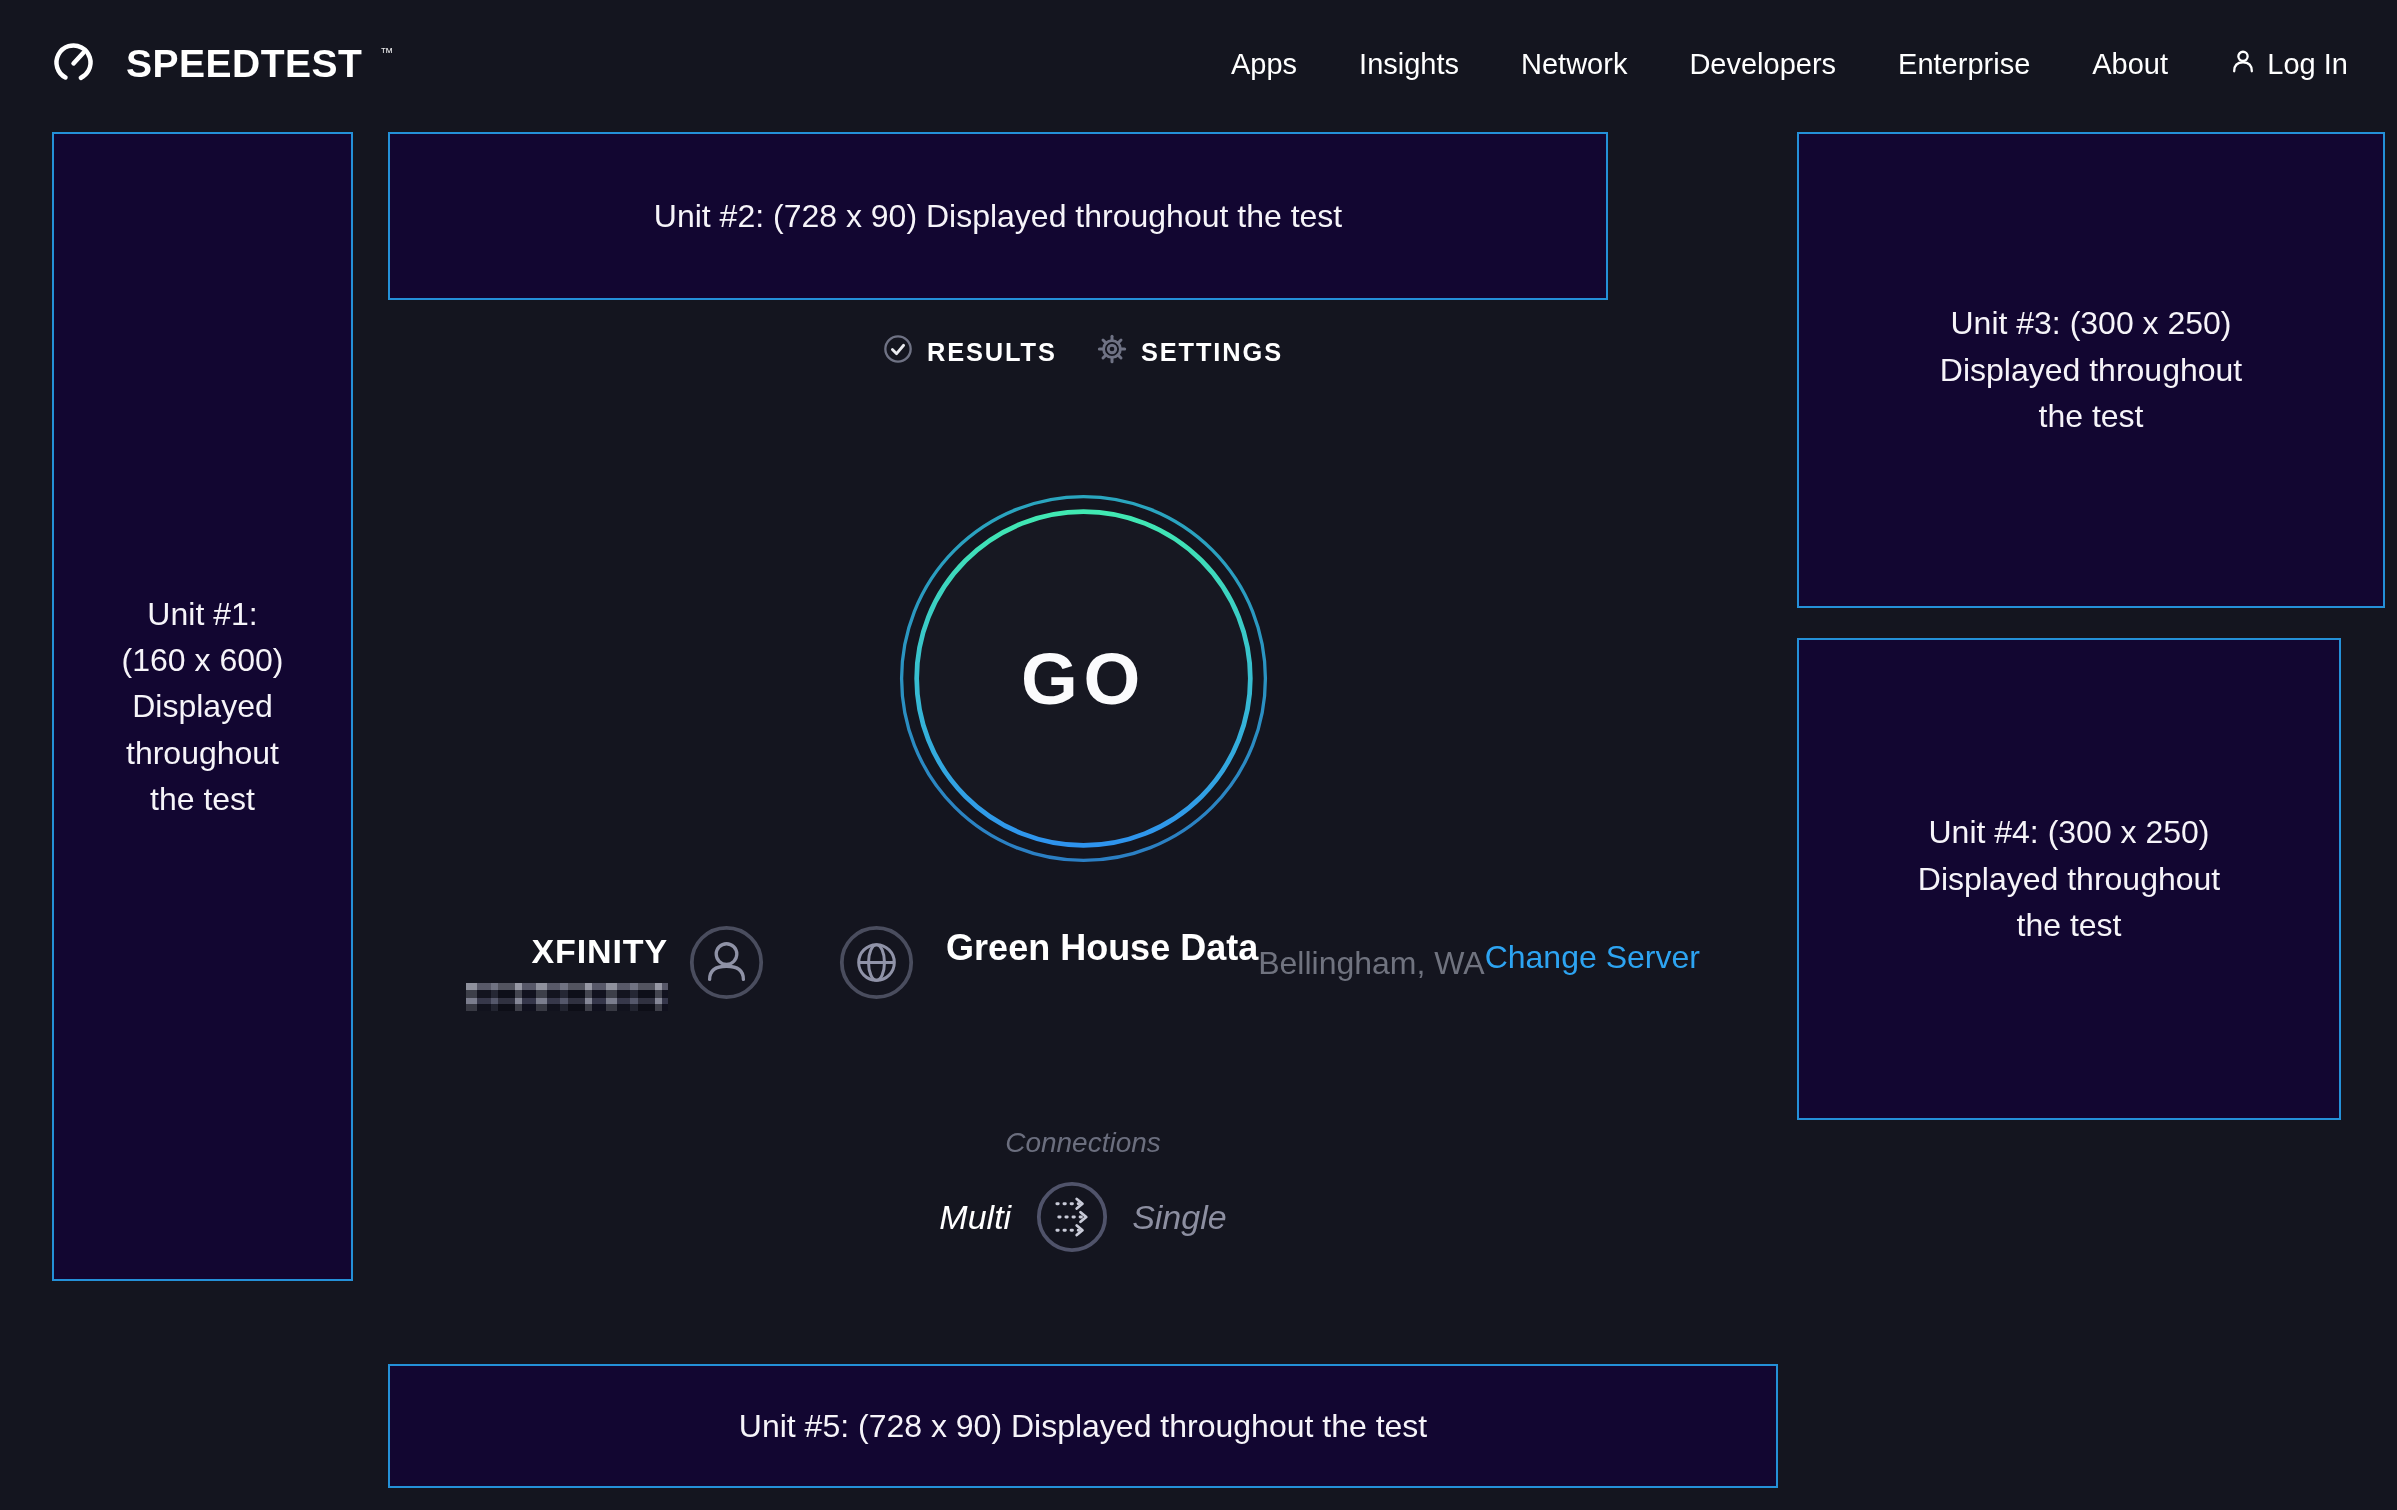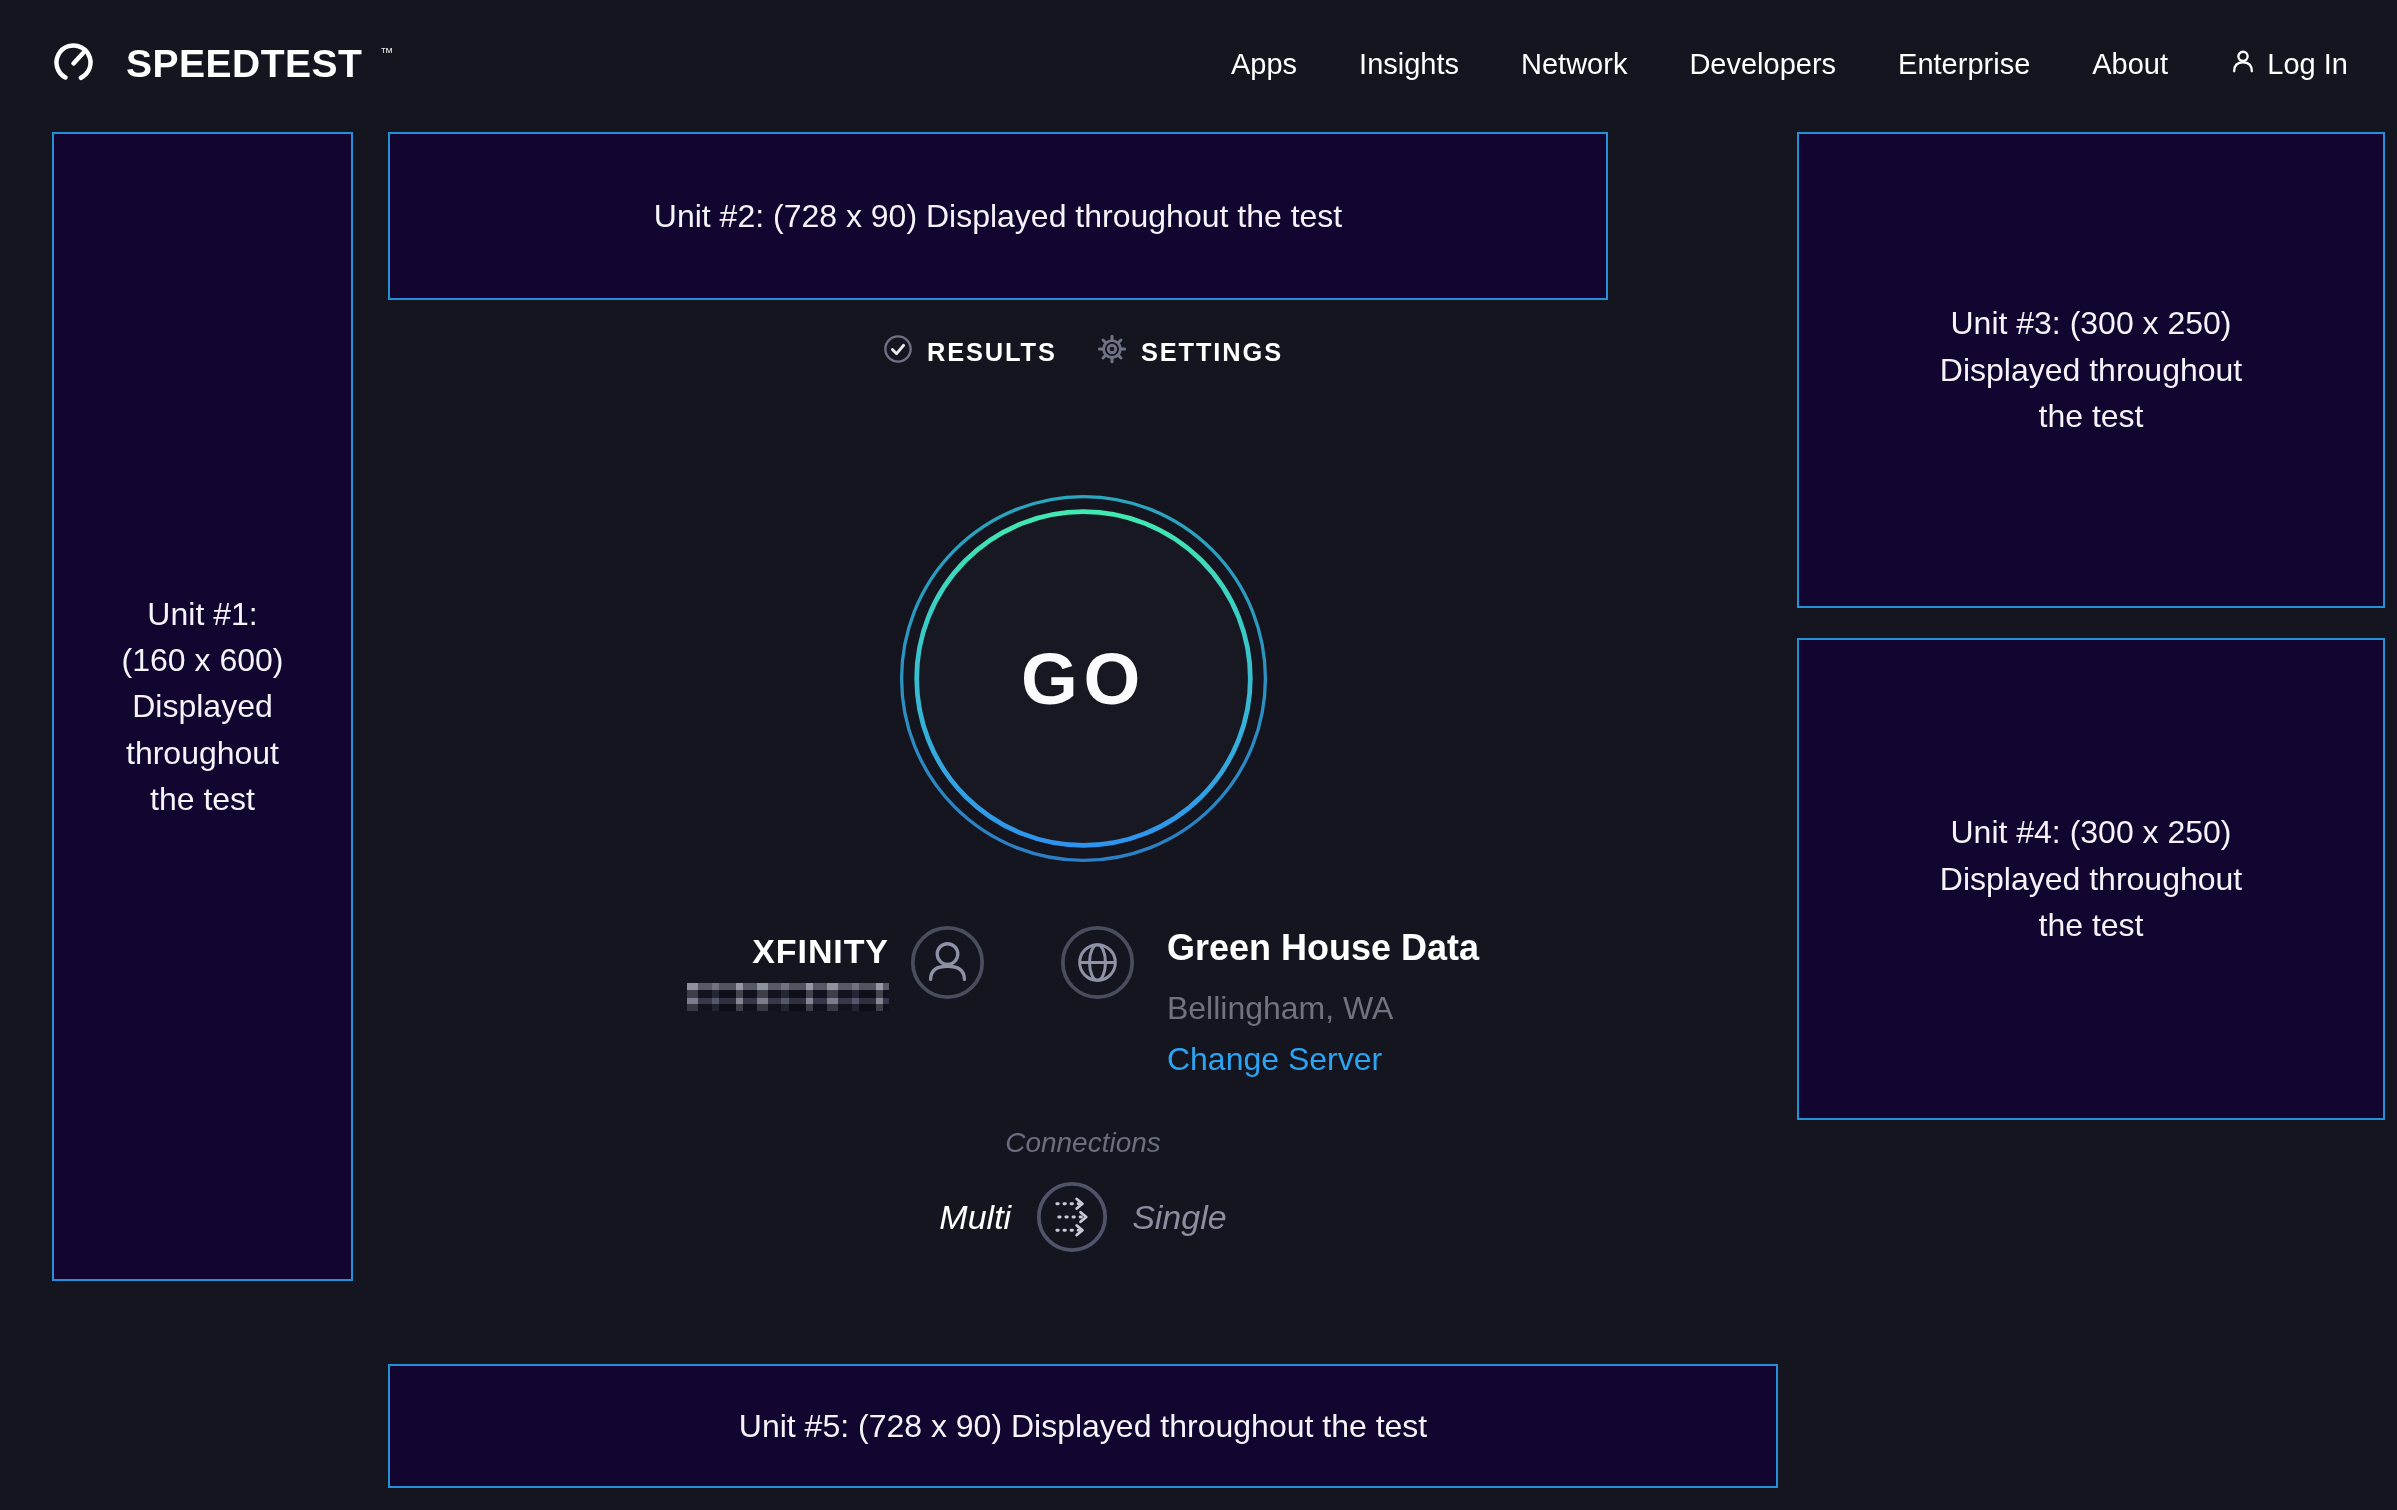--- a/index.html
+++ b/index.html
@@ -21,21 +21,21 @@
 
   
   .ad { position:absolute; background:#120631; border:2.8px solid #2490d8;
         display:flex; align-items:center; justify-content:center; text-align:center;
         color:#f6f4f9; font-size:32px; line-height:1.45; cursor:pointer; }
   #ad1 { left:52px;   top:132px;  width:301px;  height:1149px; }
   #ad1 .ad-text { max-width:179px; }
   #ad2 { left:388px;  top:132px;  width:1220px; height:168px; }
   #ad3 { left:1797px; top:132px;  width:588px;  height:476px; }
   #ad3 .ad-text, #ad4 .ad-text { max-width:334px; }
-  #ad4 { left:1797px; top:638px;  width:588px;  height:482px; }
+  #ad4 { left:1797px; top:638px;  width:544px;  height:482px; }
   #ad5 { left:388px;  top:1364px; width:1390px; height:124px; }
 
   
   .tabs-row { position:absolute; left:388px; top:334px; width:1390px;
               display:flex; justify-content:center; align-items:center; gap:40px; }
   .tab { display:flex; align-items:center; gap:14px; color:#ffffff;
          font-size:25.4px; font-weight:700; letter-spacing:1.9px; cursor:pointer; }
 
   
   .go-wrap { position:absolute; left:895px; top:490px; width:377px; height:377px; cursor:pointer; }
@@ -48,21 +48,21 @@
               display:flex; justify-content:center; align-items:flex-start; gap:75px; }
   .provider-group { display:flex; align-items:flex-start; gap:21px; }
   .provider-texts { display:flex; flex-direction:column; align-items:flex-end; padding-top:9.4px; }
   .provider-name { color:#ffffff; font-size:34px; font-weight:600; letter-spacing:0.9px; line-height:1; }
   .redacted { margin-top:15px; width:202px; height:28px; opacity:.85;
       background-image:
         repeating-linear-gradient(90deg,#7e8194 0 11.3px,#23243a 11.3px 24.5px,#4b4e66 24.5px 32px,#191a2c 32px 49px,#8b8da0 49px 56px,#20213a 56px 70px),
         repeating-linear-gradient(180deg,rgba(255,255,255,.30) 0 7.5px,rgba(0,0,0,.45) 7.5px 15px,rgba(255,255,255,.12) 15px 21px,rgba(0,0,0,.5) 21px 28px);
       background-blend-mode:overlay; }
   .server-group { display:flex; align-items:flex-start; gap:32px; }
-  .server-texts { display:flex; flex-direction:column; }
+  .server-texts { display:flex; flex-direction:row; }
   .server-name { color:#ffffff; font-size:36px; font-weight:600; line-height:45px; }
   .server-loc { color:#70737f; font-size:32px; line-height:38px; margin-top:19px; }
   .server-change { color:#2da4f2; font-size:32px; line-height:38px; margin-top:13px; cursor:pointer; }
 
   
   .connections { position:absolute; left:388px; top:1126px; width:1390px; text-align:center;font-style:italic; }
   .connections-label { color:#6b6e7e; font-size:28px; line-height:34px; }
   .conn-row { margin-top:21px; display:flex; justify-content:center; align-items:center; gap:24.5px; }
   .conn-multi { color:#ffffff; font-size:34px; font-weight:500; cursor:pointer; }
   .conn-single { color:#8d8fa1; font-size:34px; cursor:pointer; }

